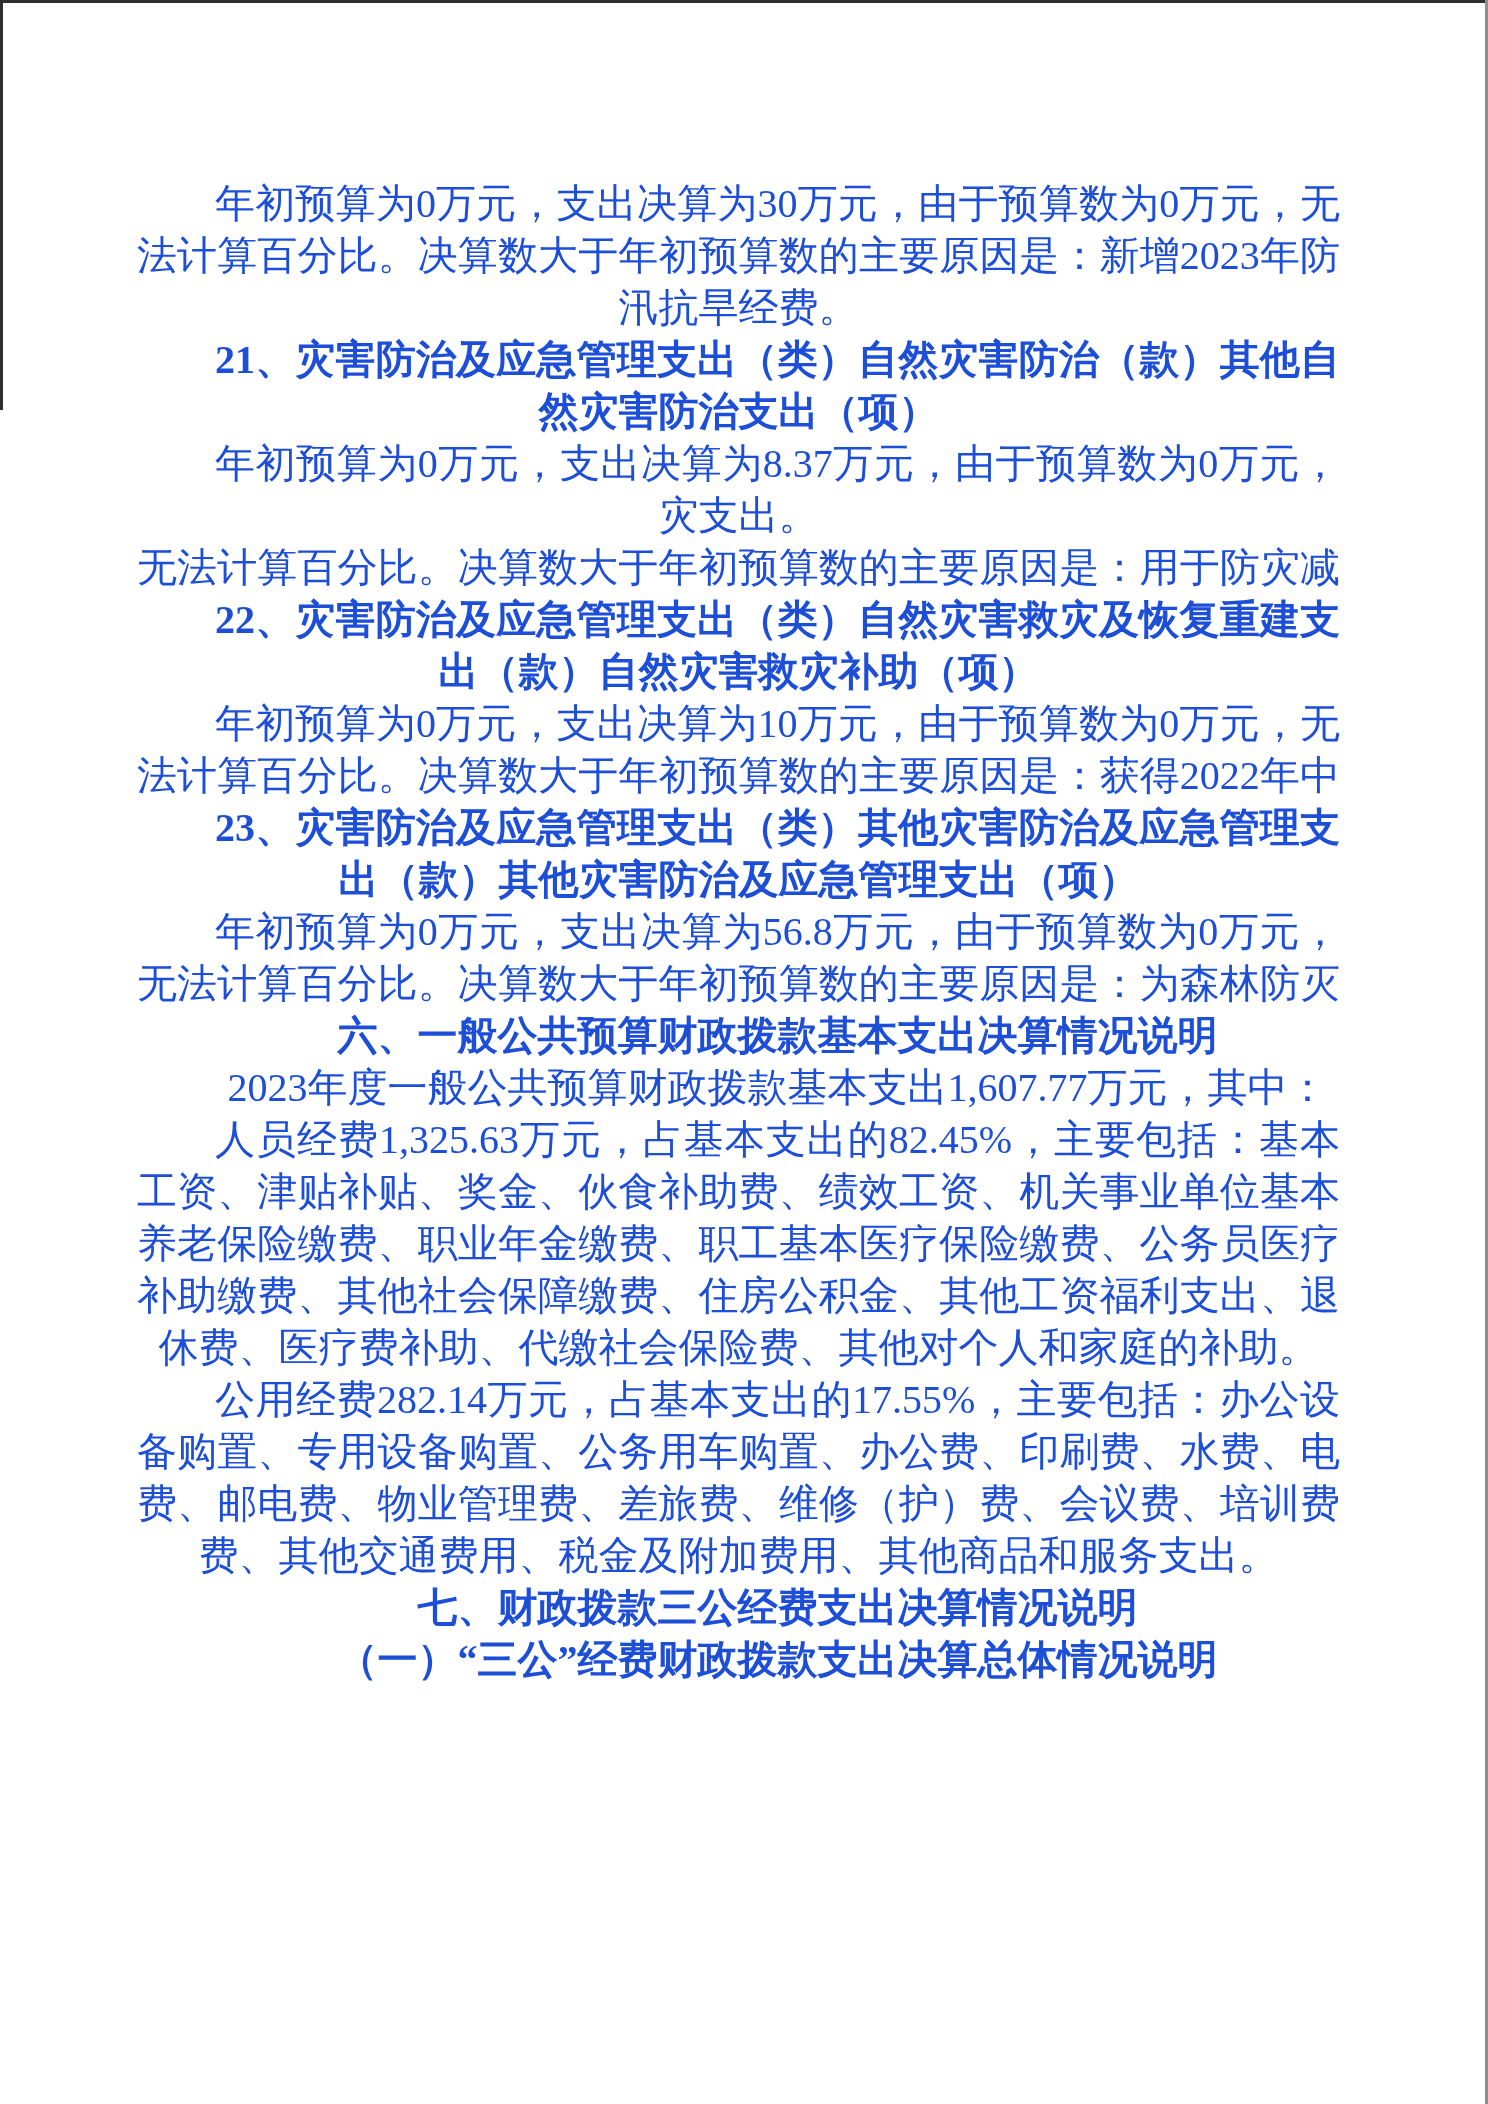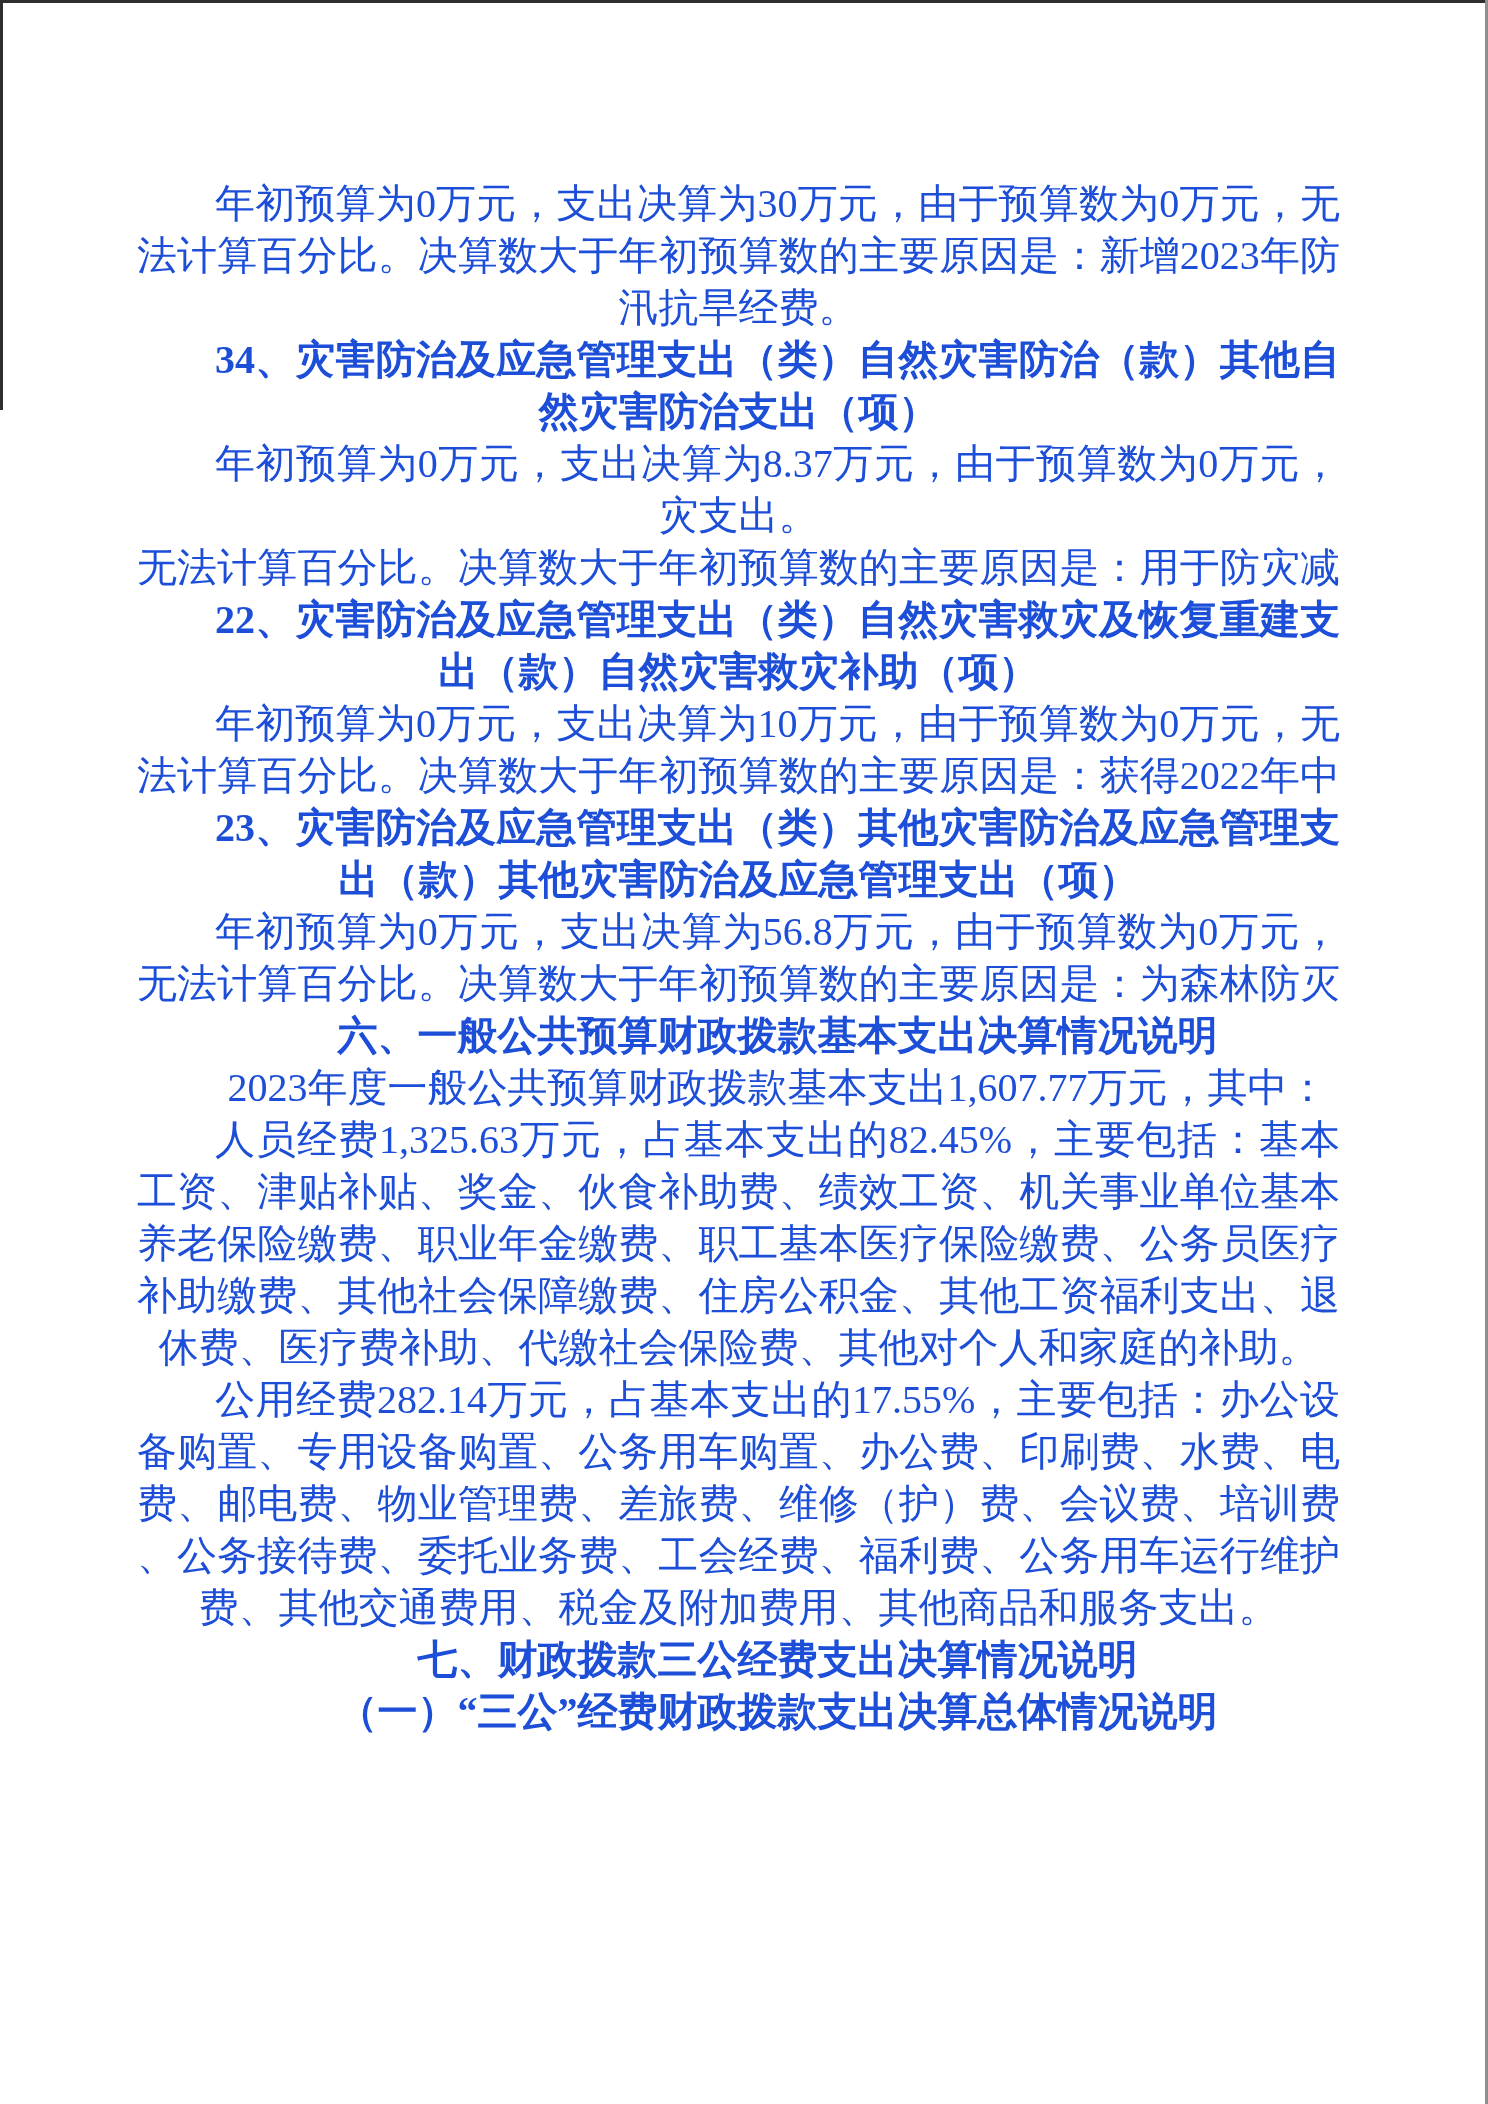--- a/index.html
+++ b/index.html
@@ -61,21 +61,21 @@
   <div class="border-top"></div>
   <div class="border-left"></div>
   <div class="border-right"></div>
   <div class="doc-body">
       <div class="para body">
         <div class="line first fill">年初预算为0万元，支出决算为30万元，由于预算数为0万元，无</div>
         <div class="line fill">法计算百分比。决算数大于年初预算数的主要原因是：新增2023年防</div>
         <div class="line">汛抗旱经费。</div>
       </div>
       <div class="para heading">
-        <div class="line first fill">34、灾害防治及应急管理支出（类）自然灾害防治（款）其他自</div>
+        <div class="line first fill">21、灾害防治及应急管理支出（类）自然灾害防治（款）其他自</div>
         <div class="line">然灾害防治支出（项）</div>
       </div>
       <div class="para body">
         <div class="line first fill">年初预算为0万元，支出决算为8.37万元，由于预算数为0万元，</div>
         <div class="line">灾支出。</div>
         <div class="line fill">无法计算百分比。决算数大于年初预算数的主要原因是：用于防灾减</div>
       </div>
       <div class="para heading">
         <div class="line first fill">22、灾害防治及应急管理支出（类）自然灾害救灾及恢复重建支</div>
         <div class="line">出（款）自然灾害救灾补助（项）</div>
@@ -102,21 +102,20 @@
         <div class="line first fill">人员经费1,325.63万元，占基本支出的82.45%，主要包括：基本</div>
         <div class="line fill">工资、津贴补贴、奖金、伙食补助费、绩效工资、机关事业单位基本</div>
         <div class="line fill">养老保险缴费、职业年金缴费、职工基本医疗保险缴费、公务员医疗</div>
         <div class="line fill">补助缴费、其他社会保障缴费、住房公积金、其他工资福利支出、退</div>
         <div class="line">休费、医疗费补助、代缴社会保险费、其他对个人和家庭的补助。</div>
       </div>
       <div class="para body">
         <div class="line first fill">公用经费282.14万元，占基本支出的17.55%，主要包括：办公设</div>
         <div class="line fill">备购置、专用设备购置、公务用车购置、办公费、印刷费、水费、电</div>
         <div class="line fill">费、邮电费、物业管理费、差旅费、维修（护）费、会议费、培训费</div>
-        <div class="line fill">、公务接待费、委托业务费、工会经费、福利费、公务用车运行维护</div>
         <div class="line">费、其他交通费用、税金及附加费用、其他商品和服务支出。</div>
       </div>
       <div class="para heading">
         <div class="line first">七、财政拨款三公经费支出决算情况说明</div>
       </div>
       <div class="para heading">
         <div class="line first">（一）“三公”经费财政拨款支出决算总体情况说明</div>
       </div>
     </div>
 </div>

